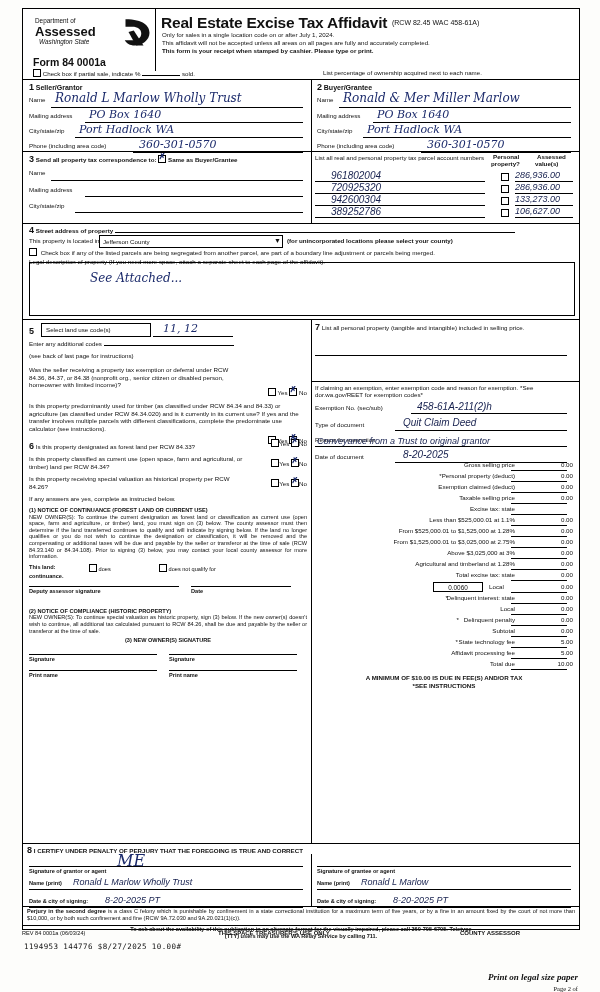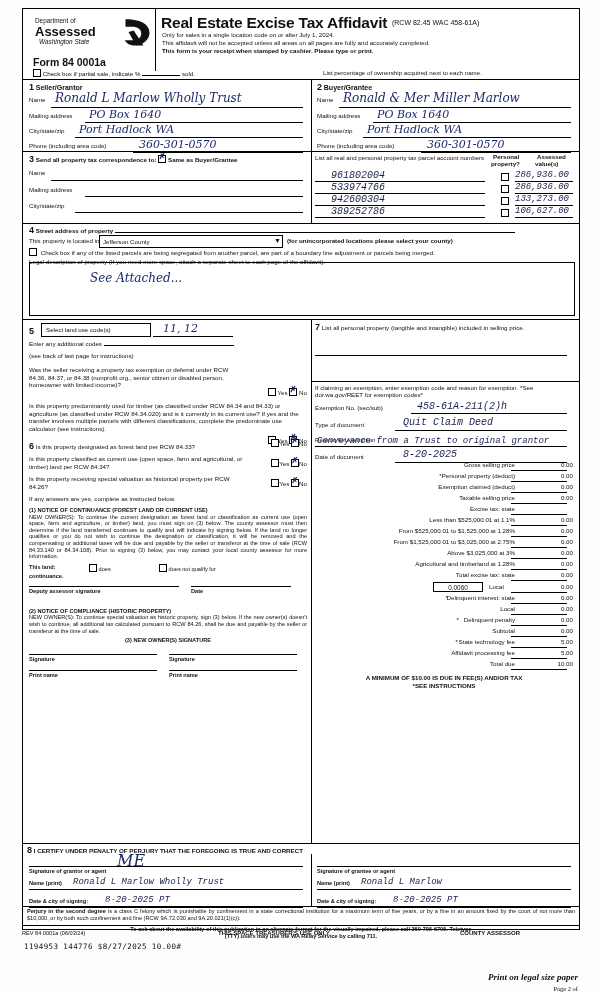--- a/index.html
+++ b/index.html
@@ -3,21 +3,21 @@
 <meta charset="utf-8">
 <style>
   html,body{margin:0;padding:0;background:#8a8a8a;}
   body{font-family:"Liberation Sans",sans-serif;}
   .page{
     position:relative;width:600px;height:992px;background:#fdfdfb;
     margin:0 auto;overflow:hidden;font-size:6.4px;color:#111;
   }
   .sheet{position:absolute;left:22px;top:8px;width:556px;height:920px;border:1.6px solid #000;background:#fff;}
   .hw{font-family:"DejaVu Serif",serif;font-style:italic;color:#1b2a6b;font-size:11px;white-space:nowrap;}
-  .hwb{font-family:Liberation Mono, monospace;font-style:italic;color:#16204e;font-size:10px;white-space:nowrap;}
+  .hwb{font-family:Liberation Sans, sans-serif;font-style:italic;color:#16204e;font-size:10px;white-space:nowrap;}
   .b{font-weight:bold;}
   .ln{border-bottom:1px solid #000;}
   .sec{position:absolute;}
   .num{font-weight:bold;font-size:9px;}
   .cb{display:inline-block;width:6px;height:6px;border:1px solid #000;vertical-align:-1px;background:#fff;}
   .cbx{position:relative;}
   .cbx:after{content:"✗";position:absolute;left:-0.5px;top:-4.5px;font-size:8px;color:#1b2a6b;font-weight:bold;}
   .hr{position:absolute;background:#000;height:1px;}
   .vr{position:absolute;background:#000;width:1px;}
   .tiny{font-size:5.6px;line-height:1.18;}
@@ -161,21 +161,21 @@
       <div id="parcel-rows">
           <div style="position: relative; height: 12px;">
             <span style="position:absolute;left:0;top:10px;width:170px;border-bottom:1px solid #000;"></span>
             <span class="hwb" style="position:absolute;left:16px;top:-1px;font-size:10px;">961802004</span>
             <span style="position:absolute;left:186px;top:2px;width:6px;height:6px;border:1px solid #000;"></span>
             <span style="position:absolute;left:200px;top:10px;width:58px;border-bottom:1px solid #000;"></span>
             <span class="hwb" style="position:absolute;left:200px;top:-1px;font-size:9px;">286,936.00</span>
           </div>
           <div style="position: relative; height: 12px;">
             <span style="position:absolute;left:0;top:10px;width:170px;border-bottom:1px solid #000;"></span>
-            <span class="hwb" style="position:absolute;left:16px;top:-1px;font-size:10px;">533974766</span>
+            <span class="hwb" style="position:absolute;left:16px;top:-1px;font-size:10px;">720925320</span>
             <span style="position:absolute;left:186px;top:2px;width:6px;height:6px;border:1px solid #000;"></span>
             <span style="position:absolute;left:200px;top:10px;width:58px;border-bottom:1px solid #000;"></span>
             <span class="hwb" style="position:absolute;left:200px;top:-1px;font-size:9px;">286,936.00</span>
           </div>
           <div style="position: relative; height: 12px;">
             <span style="position:absolute;left:0;top:10px;width:170px;border-bottom:1px solid #000;"></span>
             <span class="hwb" style="position:absolute;left:16px;top:-1px;font-size:10px;">942600304</span>
             <span style="position:absolute;left:186px;top:2px;width:6px;height:6px;border:1px solid #000;"></span>
             <span style="position:absolute;left:200px;top:10px;width:58px;border-bottom:1px solid #000;"></span>
             <span class="hwb" style="position:absolute;left:200px;top:-1px;font-size:9px;">133,273.00</span>

